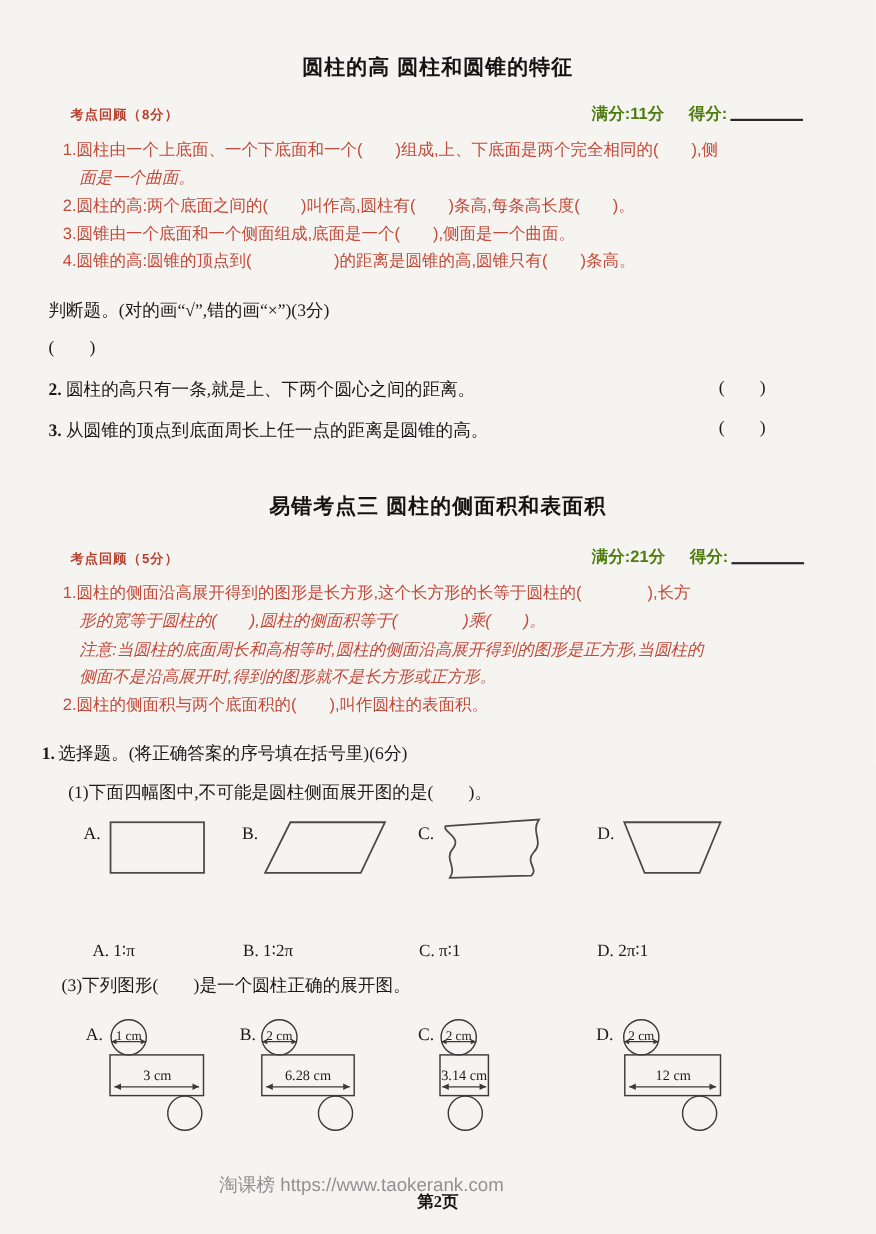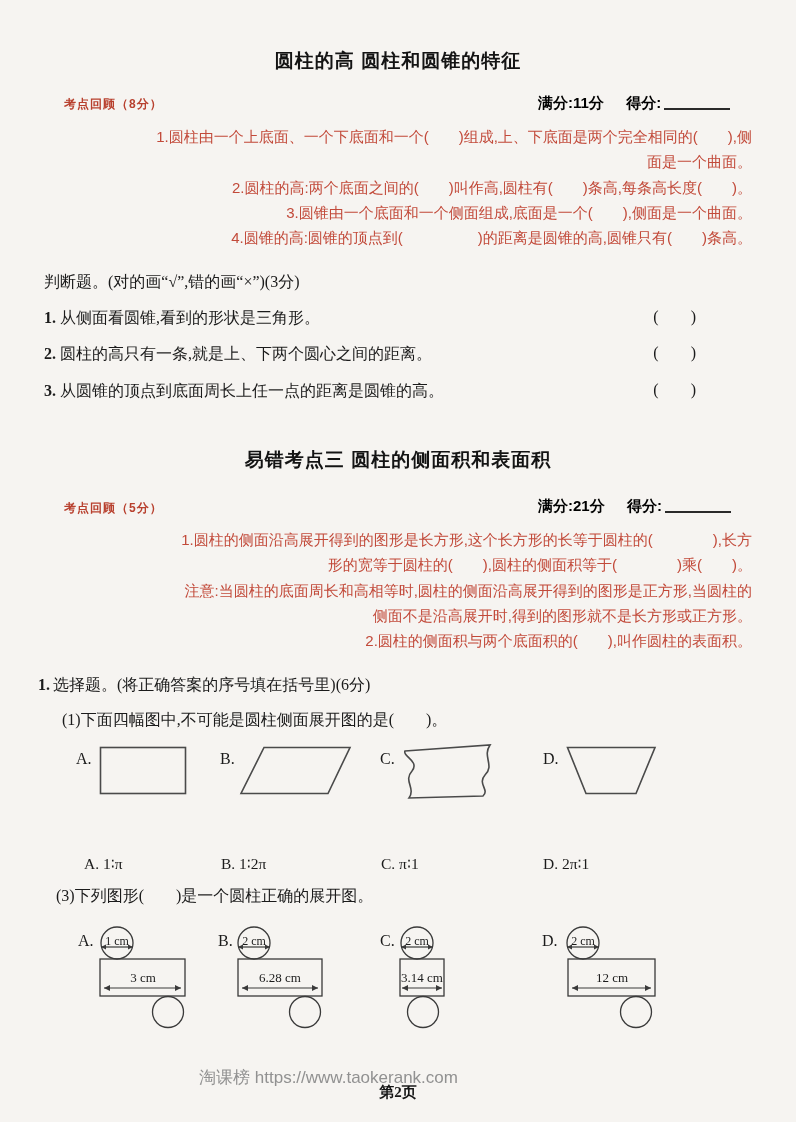--- a/index.html
+++ b/index.html
@@ -10,28 +10,28 @@
   .sec-title{
     position:absolute;left:0;width:796px;text-align:center;
     font-family:"Liberation Sans","DejaVu Sans",sans-serif;
     font-weight:bold;font-size:19px;color:#141414;letter-spacing:1px;
   }
   .review{
     position:absolute;left:64px;color:#b8402e;font-weight:bold;font-size:12px;
     font-family:"Liberation Sans","DejaVu Sans",sans-serif;letter-spacing:1px;
   }
   .scorebox{
-    position:absolute;left:538px;font-weight:bold;font-size:15px;color:#000000;
+    position:absolute;left:538px;font-weight:bold;font-size:15px;color:#4d7c0f;
     font-family:"Liberation Sans","DejaVu Sans",sans-serif;
   }
   .score-blank{display:inline-block;width:66px;height:13px;border-bottom:2px solid #2a2a2a;margin-left:3px;vertical-align:-2px;}
   .redlines{position:absolute;left:57px;right:44px;font-size:15px;line-height:25.3px;color:#c24a3a;
-    font-family:"Liberation Sans","DejaVu Sans",sans-serif;text-align:right;}
+    font-family:"Liberation Sans","DejaVu Sans",sans-serif;}
   .redlines div{white-space:nowrap;}
-  .redlines .cont{padding-left:15px;}
+  .redlines .cont{padding-left:15px;font-style:italic;}
   .blackline{position:absolute;font-size:16px;color:#1b1b1b;white-space:nowrap;}
   .jitem{position:absolute;left:44px;right:100px;display:flex;justify-content:space-between;font-size:16px;color:#1b1b1b;}
   .jnum{font-weight:bold;margin-right:4px;}
   .paren{white-space:pre;font-size:16px;}
   .qnum{font-weight:bold;margin-right:3px;}
   .shape-label,.net-label{
     position:absolute;font-size:16px;color:#1b1b1b;font-family:"Liberation Serif",serif;
   }
   .figsvg{position:absolute;overflow:visible;}
   .opt{position:absolute;font-size:15.5px;color:#1b1b1b;white-space:nowrap;}
@@ -60,21 +60,20 @@
     <div>1.圆柱由一个上底面、一个下底面和一个(　　)组成,上、下底面是两个完全相同的(　　),侧</div>
     <div class="cont">面是一个曲面。</div>
     <div>2.圆柱的高:两个底面之间的(　　)叫作高,圆柱有(　　)条高,每条高长度(　　)。</div>
     <div>3.圆锥由一个底面和一个侧面组成,底面是一个(　　),侧面是一个曲面。</div>
     <div>4.圆锥的高:圆锥的顶点到(　　　　　)的距离是圆锥的高,圆锥只有(　　)条高。</div>
   </div>
 
   <div class="blackline" style="left:44px;top:272px">判断题。(对的画“√”,错的画“×”)(3分)</div>
 
   <div class="jitem" style="top:308px">
-    <span><span class="jnum">1.</span><span>从侧面看圆锥,看到的形状是三角形。</span></span>
     <span class="paren">(        )</span>
   </div>
   <div class="jitem" style="top:344px">
     <span><span class="jnum">2.</span><span>圆柱的高只有一条,就是上、下两个圆心之间的距离。</span></span>
     <span class="paren">(        )</span>
   </div>
   <div class="jitem" style="top:381px">
     <span><span class="jnum">3.</span><span>从圆锥的顶点到底面周长上任一点的距离是圆锥的高。</span></span>
     <span class="paren">(        )</span>
   </div>

